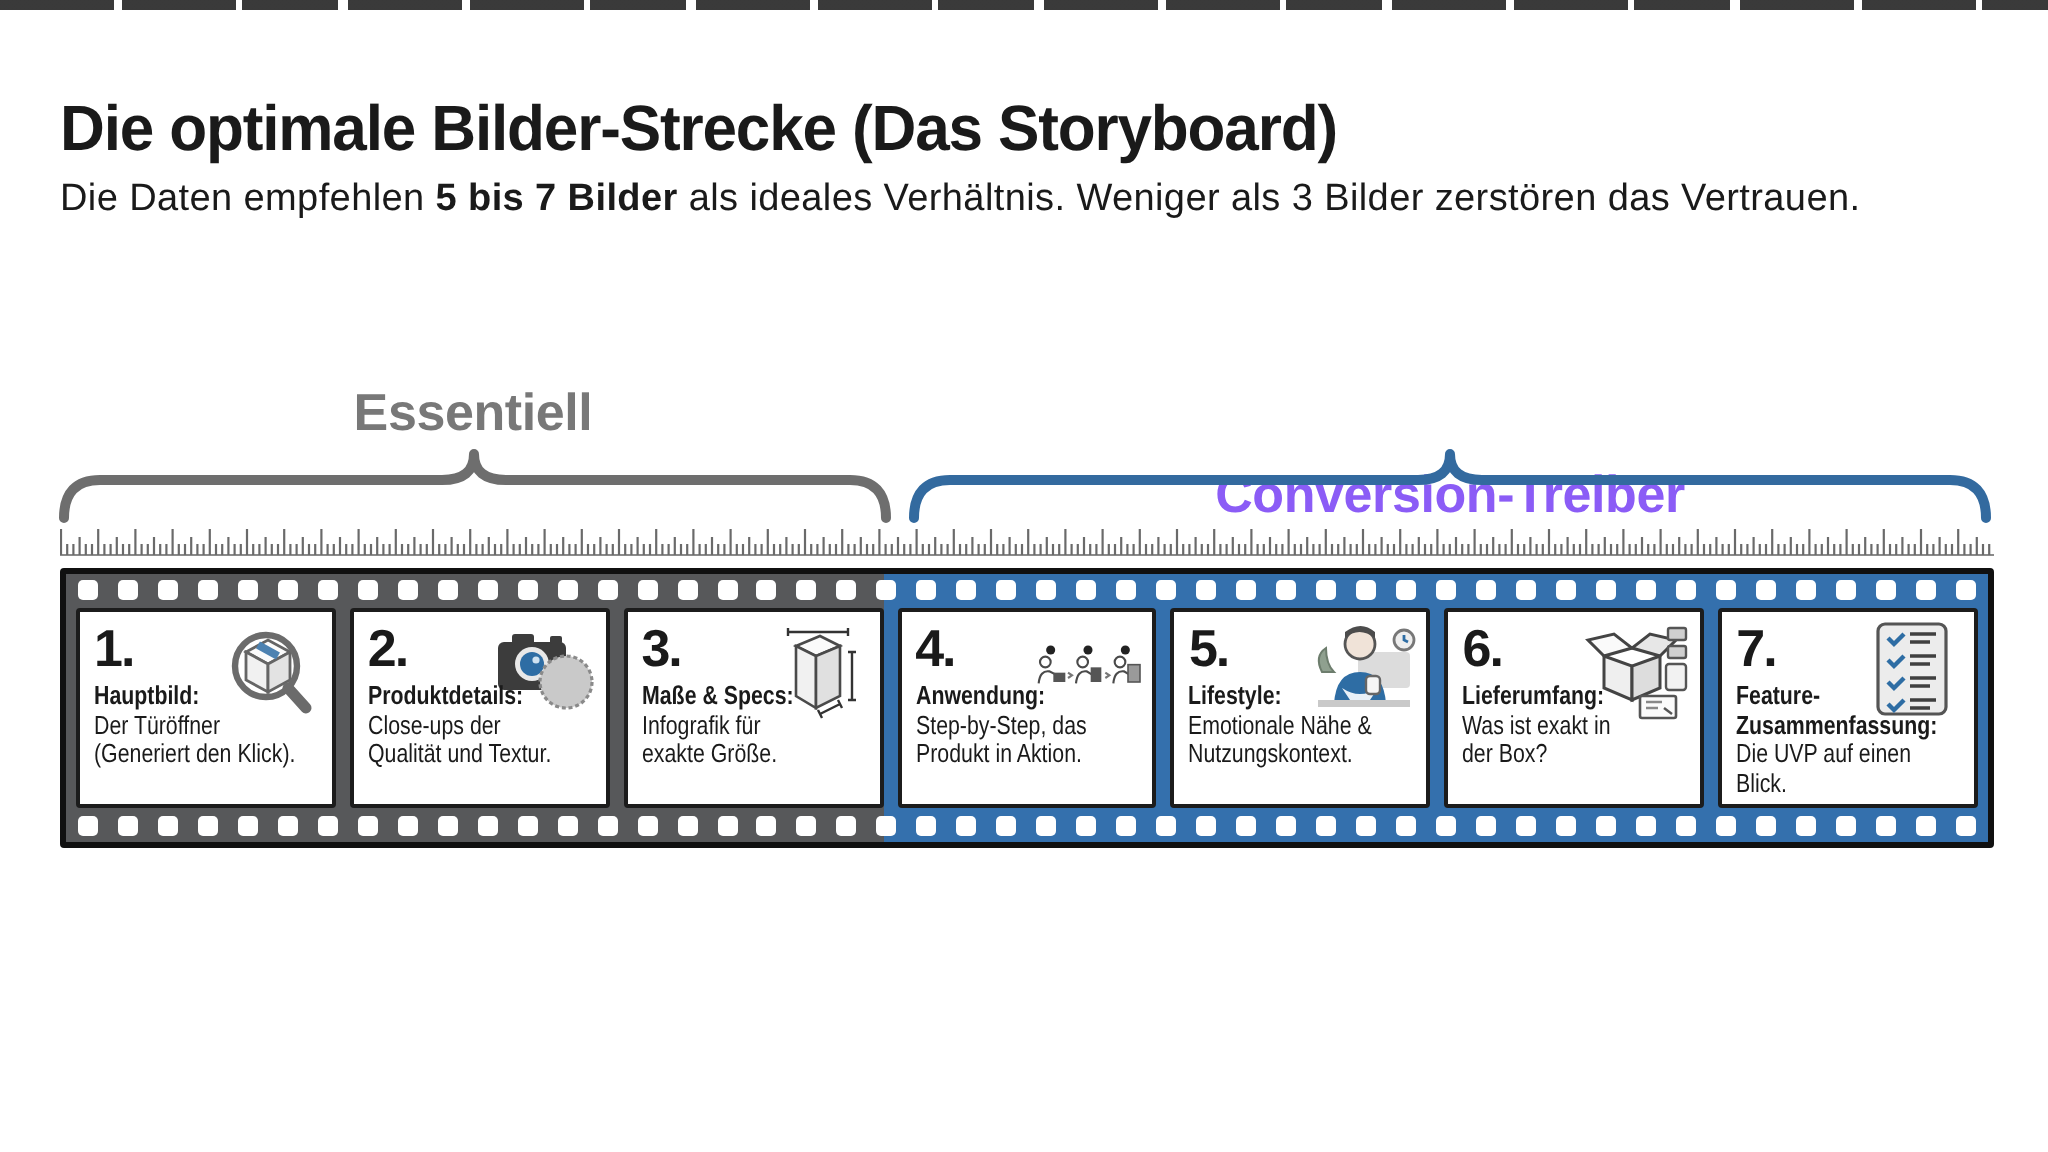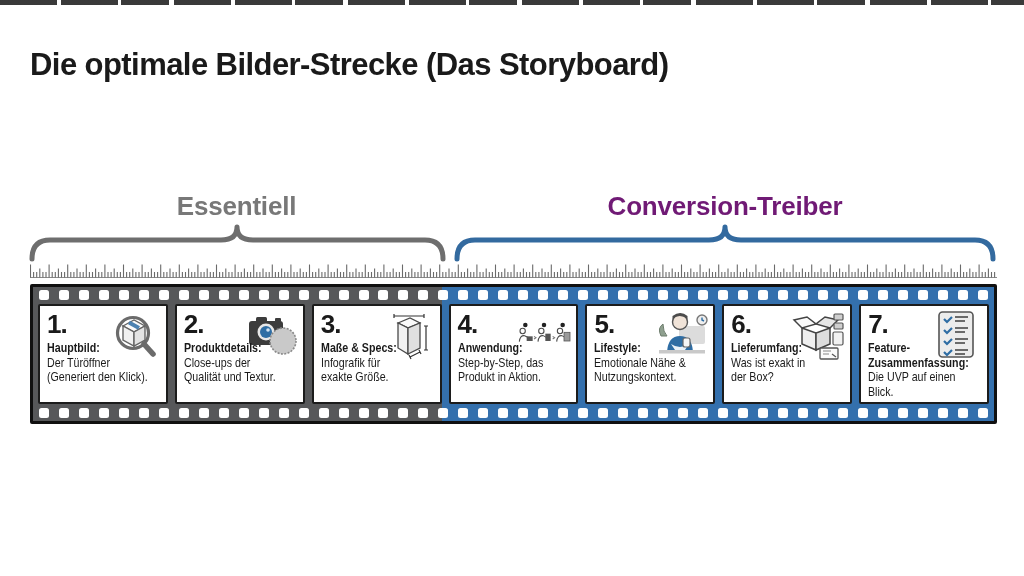--- a/index.html
+++ b/index.html
@@ -28,21 +28,21 @@
     position: absolute; left: 30px; top: 89px;
     font-size: 19px; letter-spacing: 0.2px; white-space: nowrap;
   }
   .subtitle b { font-weight: 700; }
 
   .group-label {
     position: absolute; top: 191px; text-align: center;
     font-size: 26px; font-weight: 500; letter-spacing: -0.2px;
   }
   .group-label.gray  { left: 30px;  width: 413px; color: #787878; font-weight: bold; }
-  .group-label.blue  { left: 455px; width: 540px; color: #701a75; font-weight: 600; }
+  .group-label.blue  { left: 455px; width: 540px; color: #8b5cf6; font-weight: 600; margin-top: 41px; }
 
   .braces { position: absolute; left: 0; top: 220px; width: 1024px; height: 44px; pointer-events: none; }
   .ruler  { position: absolute; left: 30px; top: 260px; width: 967px; height: 19px; }
 
   .filmstrip {
     position: absolute; left: 30px; top: 284px; width: 967px; height: 140px;
     border: 3px solid #101010; border-radius: 2px;
     background: linear-gradient(90deg, #57585a 0 409px, #3470ad 409px);
   }
   .sprockets {
@@ -70,20 +70,21 @@
 </style>
 </head>
 <body>
 
 <div class="canvas">
 
   <div class="top-artifact"></div>
 
   <div class="title">Die optimale Bilder-Strecke (Das Storyboard)</div>
 
+  <div class="subtitle"><span>Die Daten empfehlen </span><b>5 bis 7 Bilder</b><span> als ideales Verhältnis. Weniger als 3 Bilder zerstören das Vertrauen.</span></div>
 
   <div class="group-label gray">Essentiell</div>
   <div class="group-label blue">Conversion-Treiber</div>
 
   <svg class="braces" viewBox="0 0 1024 44">
     <path d="M 32 39 Q 32 20 50 20 H 221 Q 237 20 237 7 Q 237 20 253 20 H 425 Q 443 20 443 39" fill="none" stroke="#6e6e6e" stroke-width="5" stroke-linecap="round" stroke-linejoin="round"></path>
     <path d="M 457 39 Q 457 20 475 20 H 709 Q 725 20 725 7 Q 725 20 741 20 H 975 Q 993 20 993 39" fill="none" stroke="#336a9f" stroke-width="5" stroke-linecap="round" stroke-linejoin="round"></path>
   </svg>
 
   <svg class="ruler" id="ruler" viewBox="0 0 967 19">

